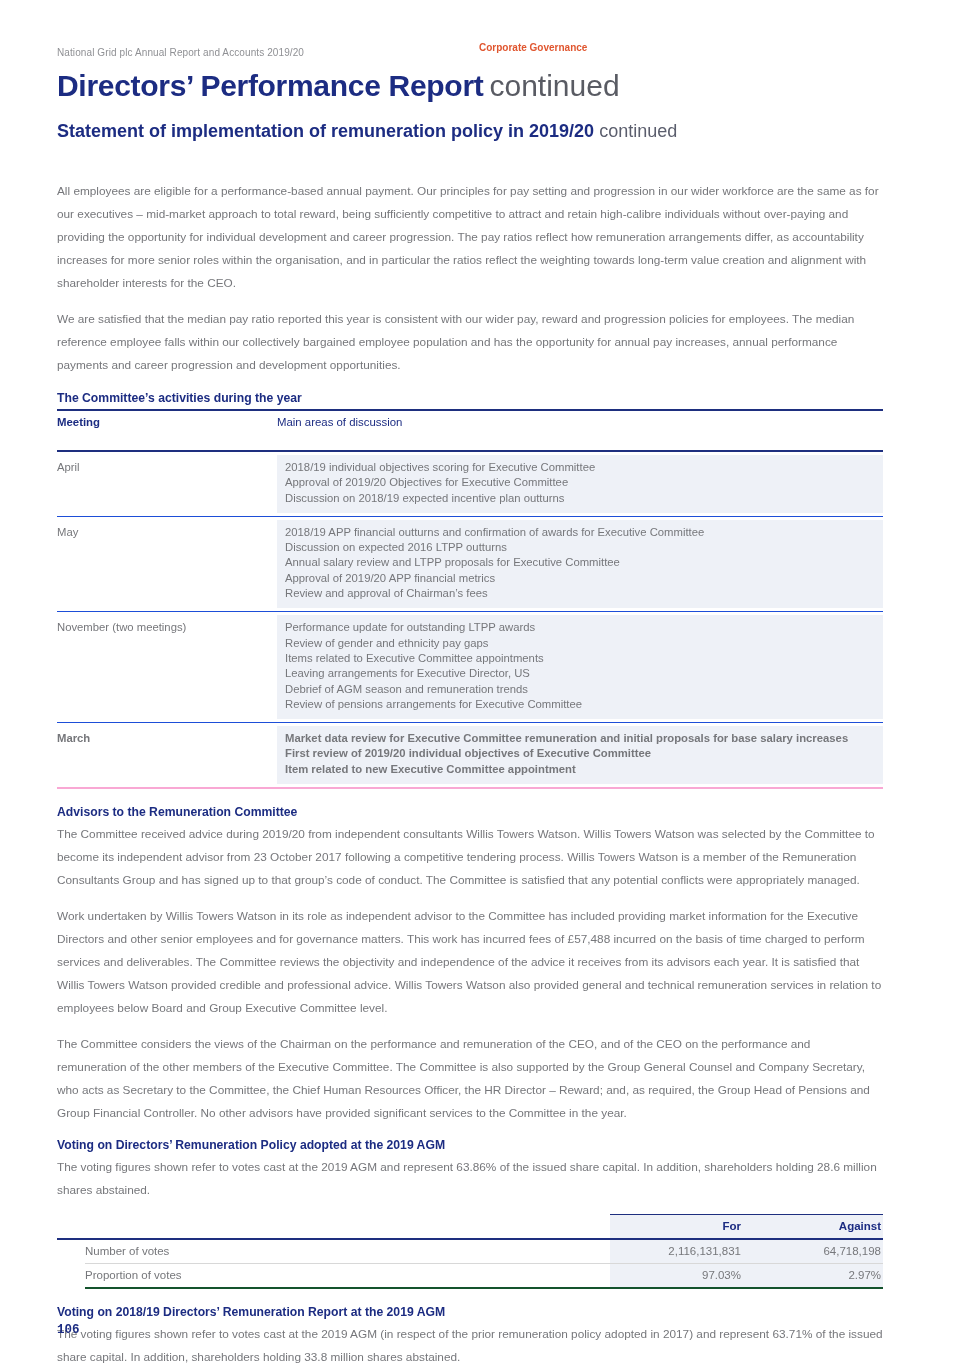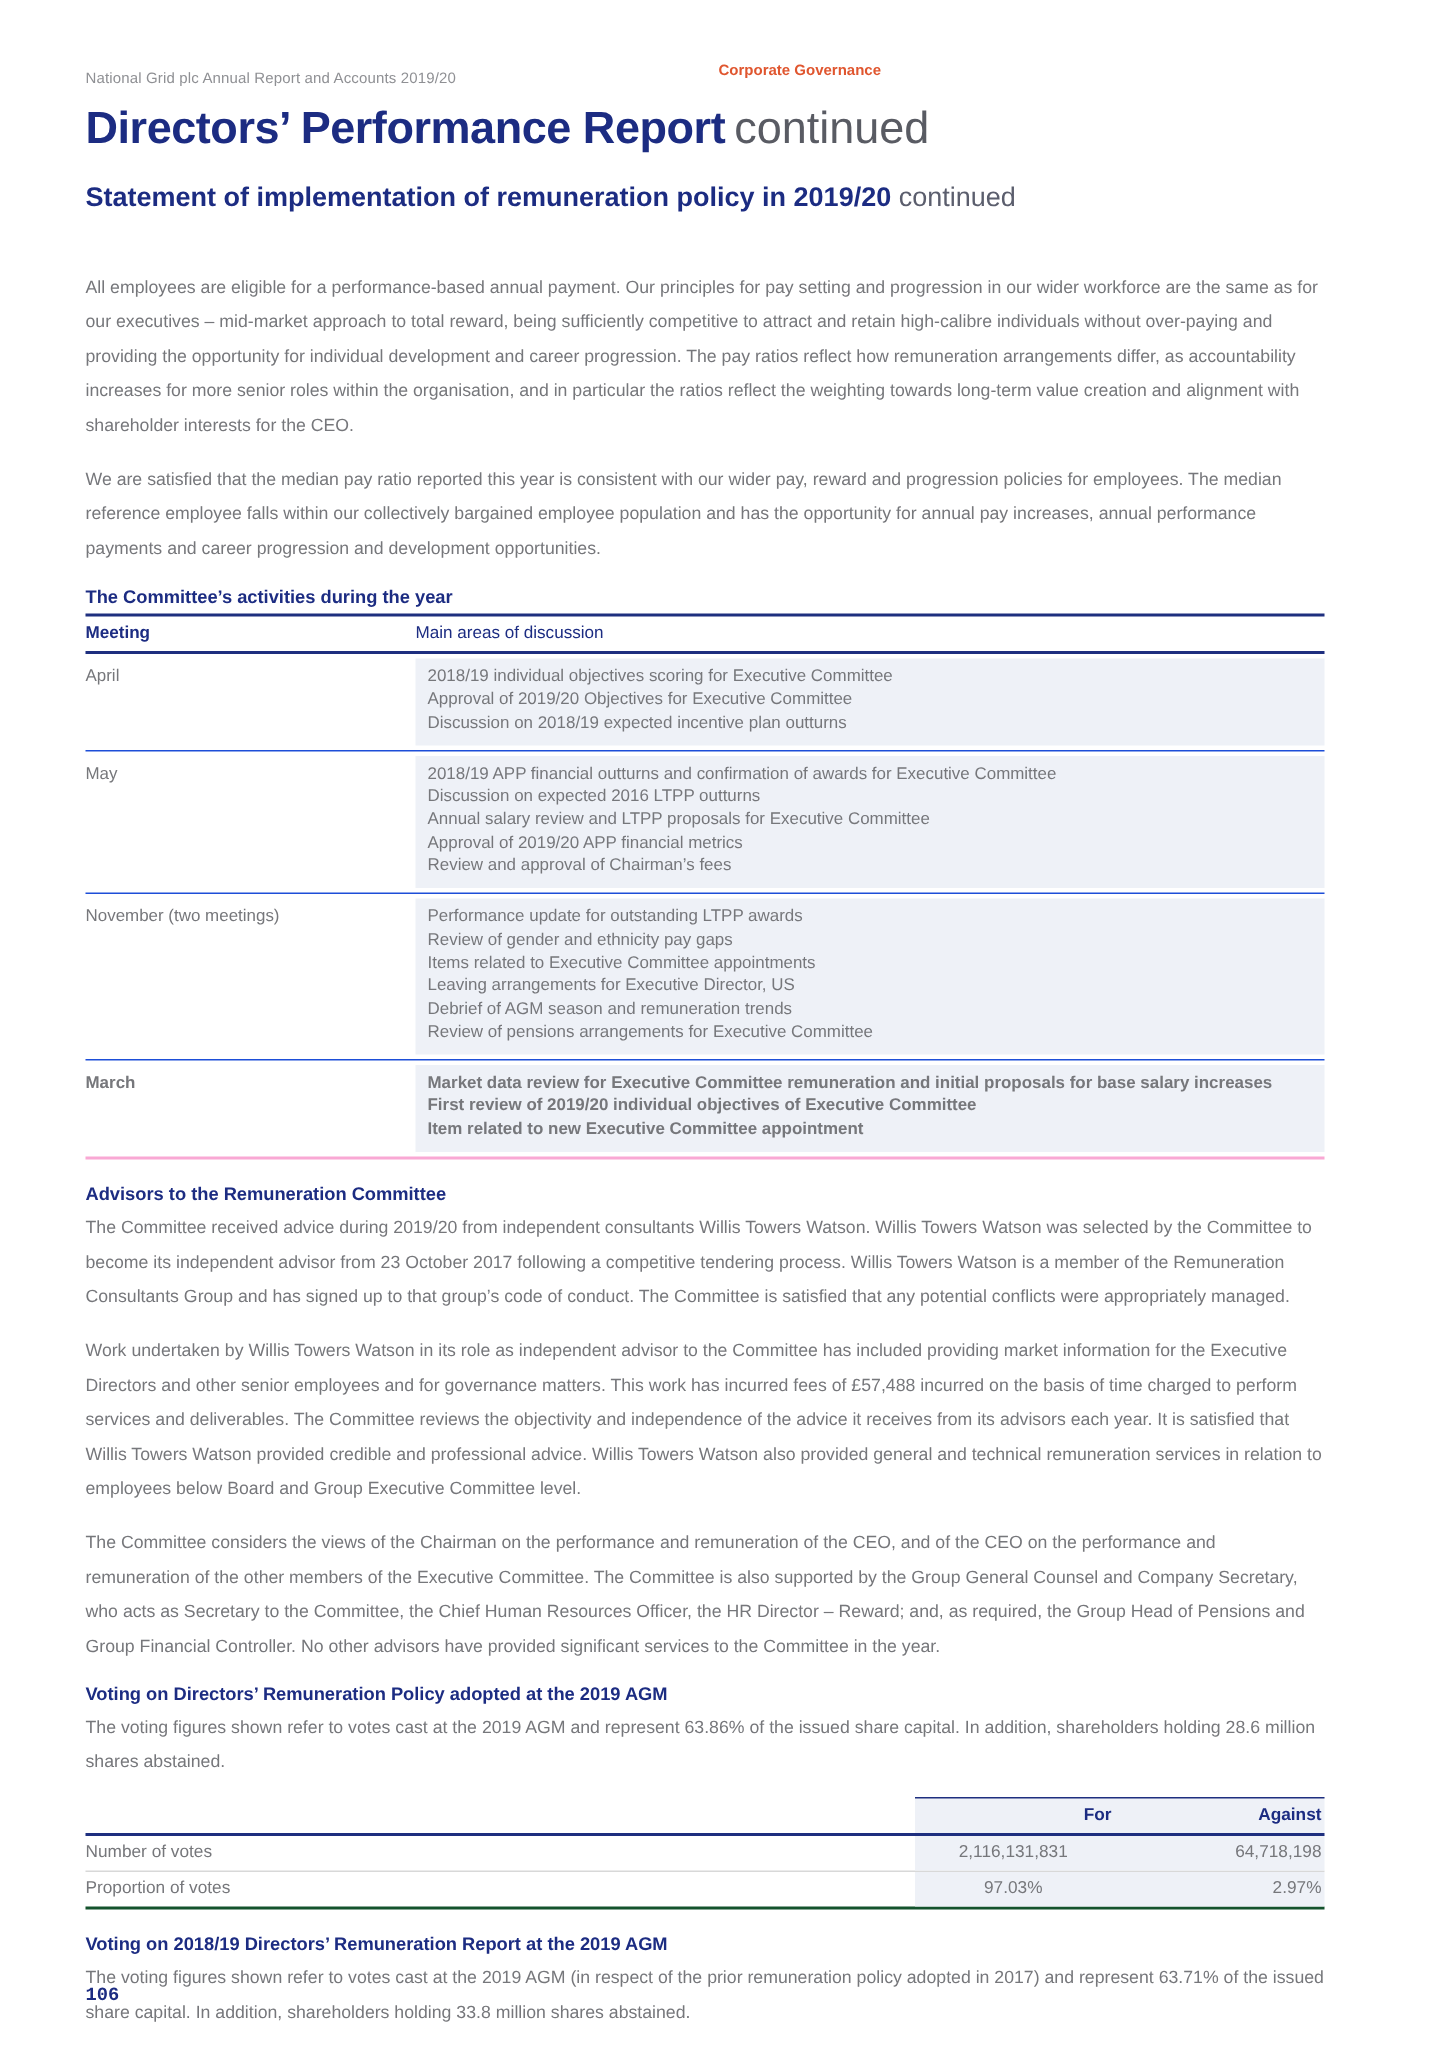--- a/index.html
+++ b/index.html
@@ -25,41 +25,41 @@
   h2.subtitle { margin-top:19px; font-size:18px; line-height:21px; color:#1c2c82; font-weight:bold; }
   h2.subtitle .cont { color:#5b5e6d; font-weight:normal; margin-left:5px; }
   
   p.body-para { font-size:11.8px; line-height:23px; color:#76777b; margin-top:13px; }
   p.first-para { margin-top:38px; }
   
   h3.sub-heading { margin-top:14px; font-size:12.2px; line-height:14px; color:#1c2c82; font-weight:bold; }
   
   .atable { margin-top:3px; }
   .atable-rule-top { border-top:2px solid #1e2f7f; margin-top:4px; }
-  .atable-head { display:flex; border-bottom:2px solid #1e2f7f; padding:5px 0 6px 0; }
+  .atable-head { display:flex; border-bottom:2px solid #1e2f7f; padding:5px 0 22px 0; }
   .atable-head .col-meeting { width:220px; font-size:11.4px; font-weight:bold; color:#1c2c82; }
   .atable-head .col-main { flex:1; font-size:11.4px; font-weight:normal; color:#1c2c82; }
   .arow { display:flex; border-bottom:1px solid #1d4ed8; padding:3px 0; }
   .arow:last-child { border-bottom:2px solid #f9a8d4;font-weight:bold; }
   .a-meeting { width:220px; font-size:11.3px; color:#76777b; padding-top:6px; }
   .a-items { flex:1; background:#eef1f7; padding:5px 8px 7px 8px; }
   .a-items .item-line { font-size:11.3px; line-height:15.3px; color:#76777b; }
   
   .vtable { margin-top:12px; }
   .vt-headrow { display:flex; }
   .vt-headrow .vt-spacer { flex:1; }
   .vt-vals-head { width:273px; display:flex; background:#eef1f7; border-top:1px solid #1e2f7f; padding:5px 0 6px 0; }
   .vt-vals-head .vt-for-h { width:131px; text-align:right; font-size:11.5px; font-weight:bold; color:#1c2c82; }
   .vt-vals-head .vt-against-h { width:142px; text-align:right; font-size:11.5px; font-weight:bold; color:#1c2c82; padding-right:2px; }
   .vt-headline { border-top:2px solid #1e2f7f; }
-  .vt-row { display:flex; border-bottom:1px solid #d8d8d8; }
+  .vt-row { display:flex; border-bottom:1px solid #d8d8d8;margin-left:28px; }
   .vt-row:last-child { border-bottom:2px solid #14532d; }
   .vt-label { flex:1; font-size:11.5px; color:#76777b; padding:5px 0 6px 0; }
   .vt-vals { width:273px; display:flex; background:#eef1f7; padding:5px 0 6px 0; }
-  .vt-for { width:131px; text-align:center; font-size:11.5px; color:#76777b; }
+  .vt-for { width:131px; text-align:right; font-size:11.5px; color:#76777b; }
   .vt-against { width:142px; text-align:right; font-size:11.5px; color:#76777b; padding-right:2px; }
   
   .footer { position:absolute; left:57px; top:1320px;font-family:Liberation Mono, monospace; }
   .page-number { font-size:12.5px; font-weight:bold; color:#1c2c82; }
 </style>
 </head>
 <body>
 
 <div class="page">
   <div class="content">

